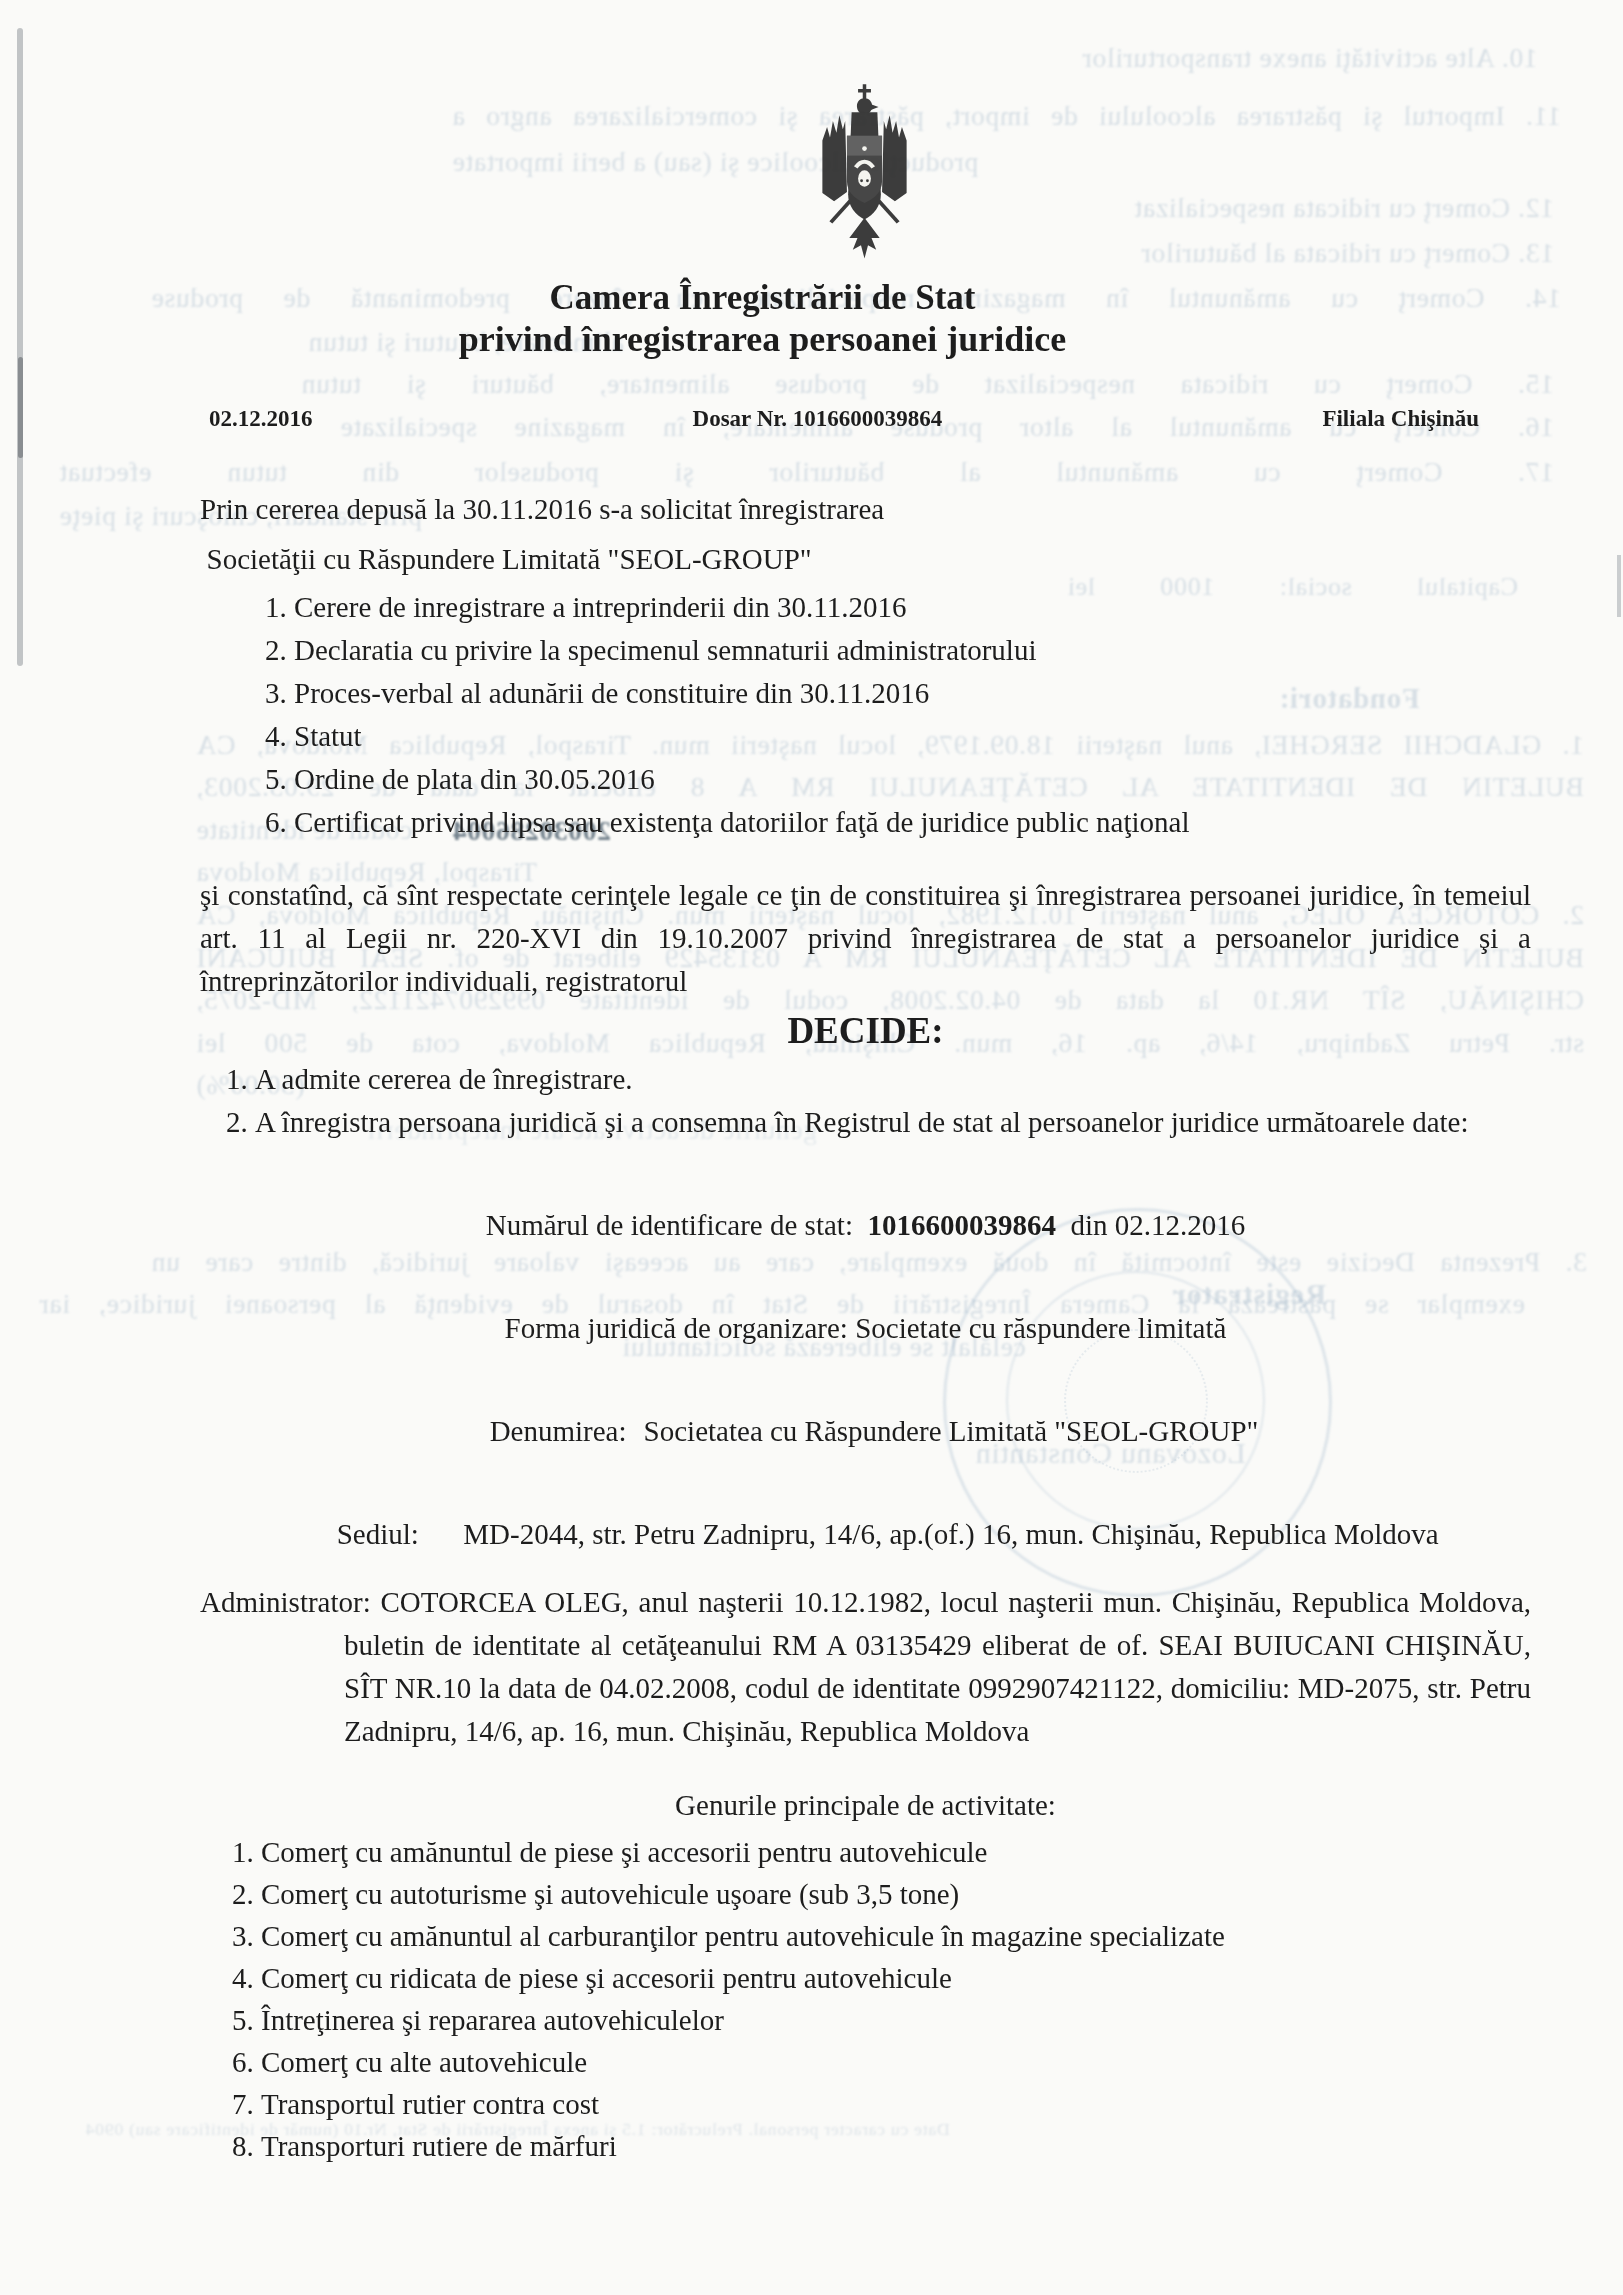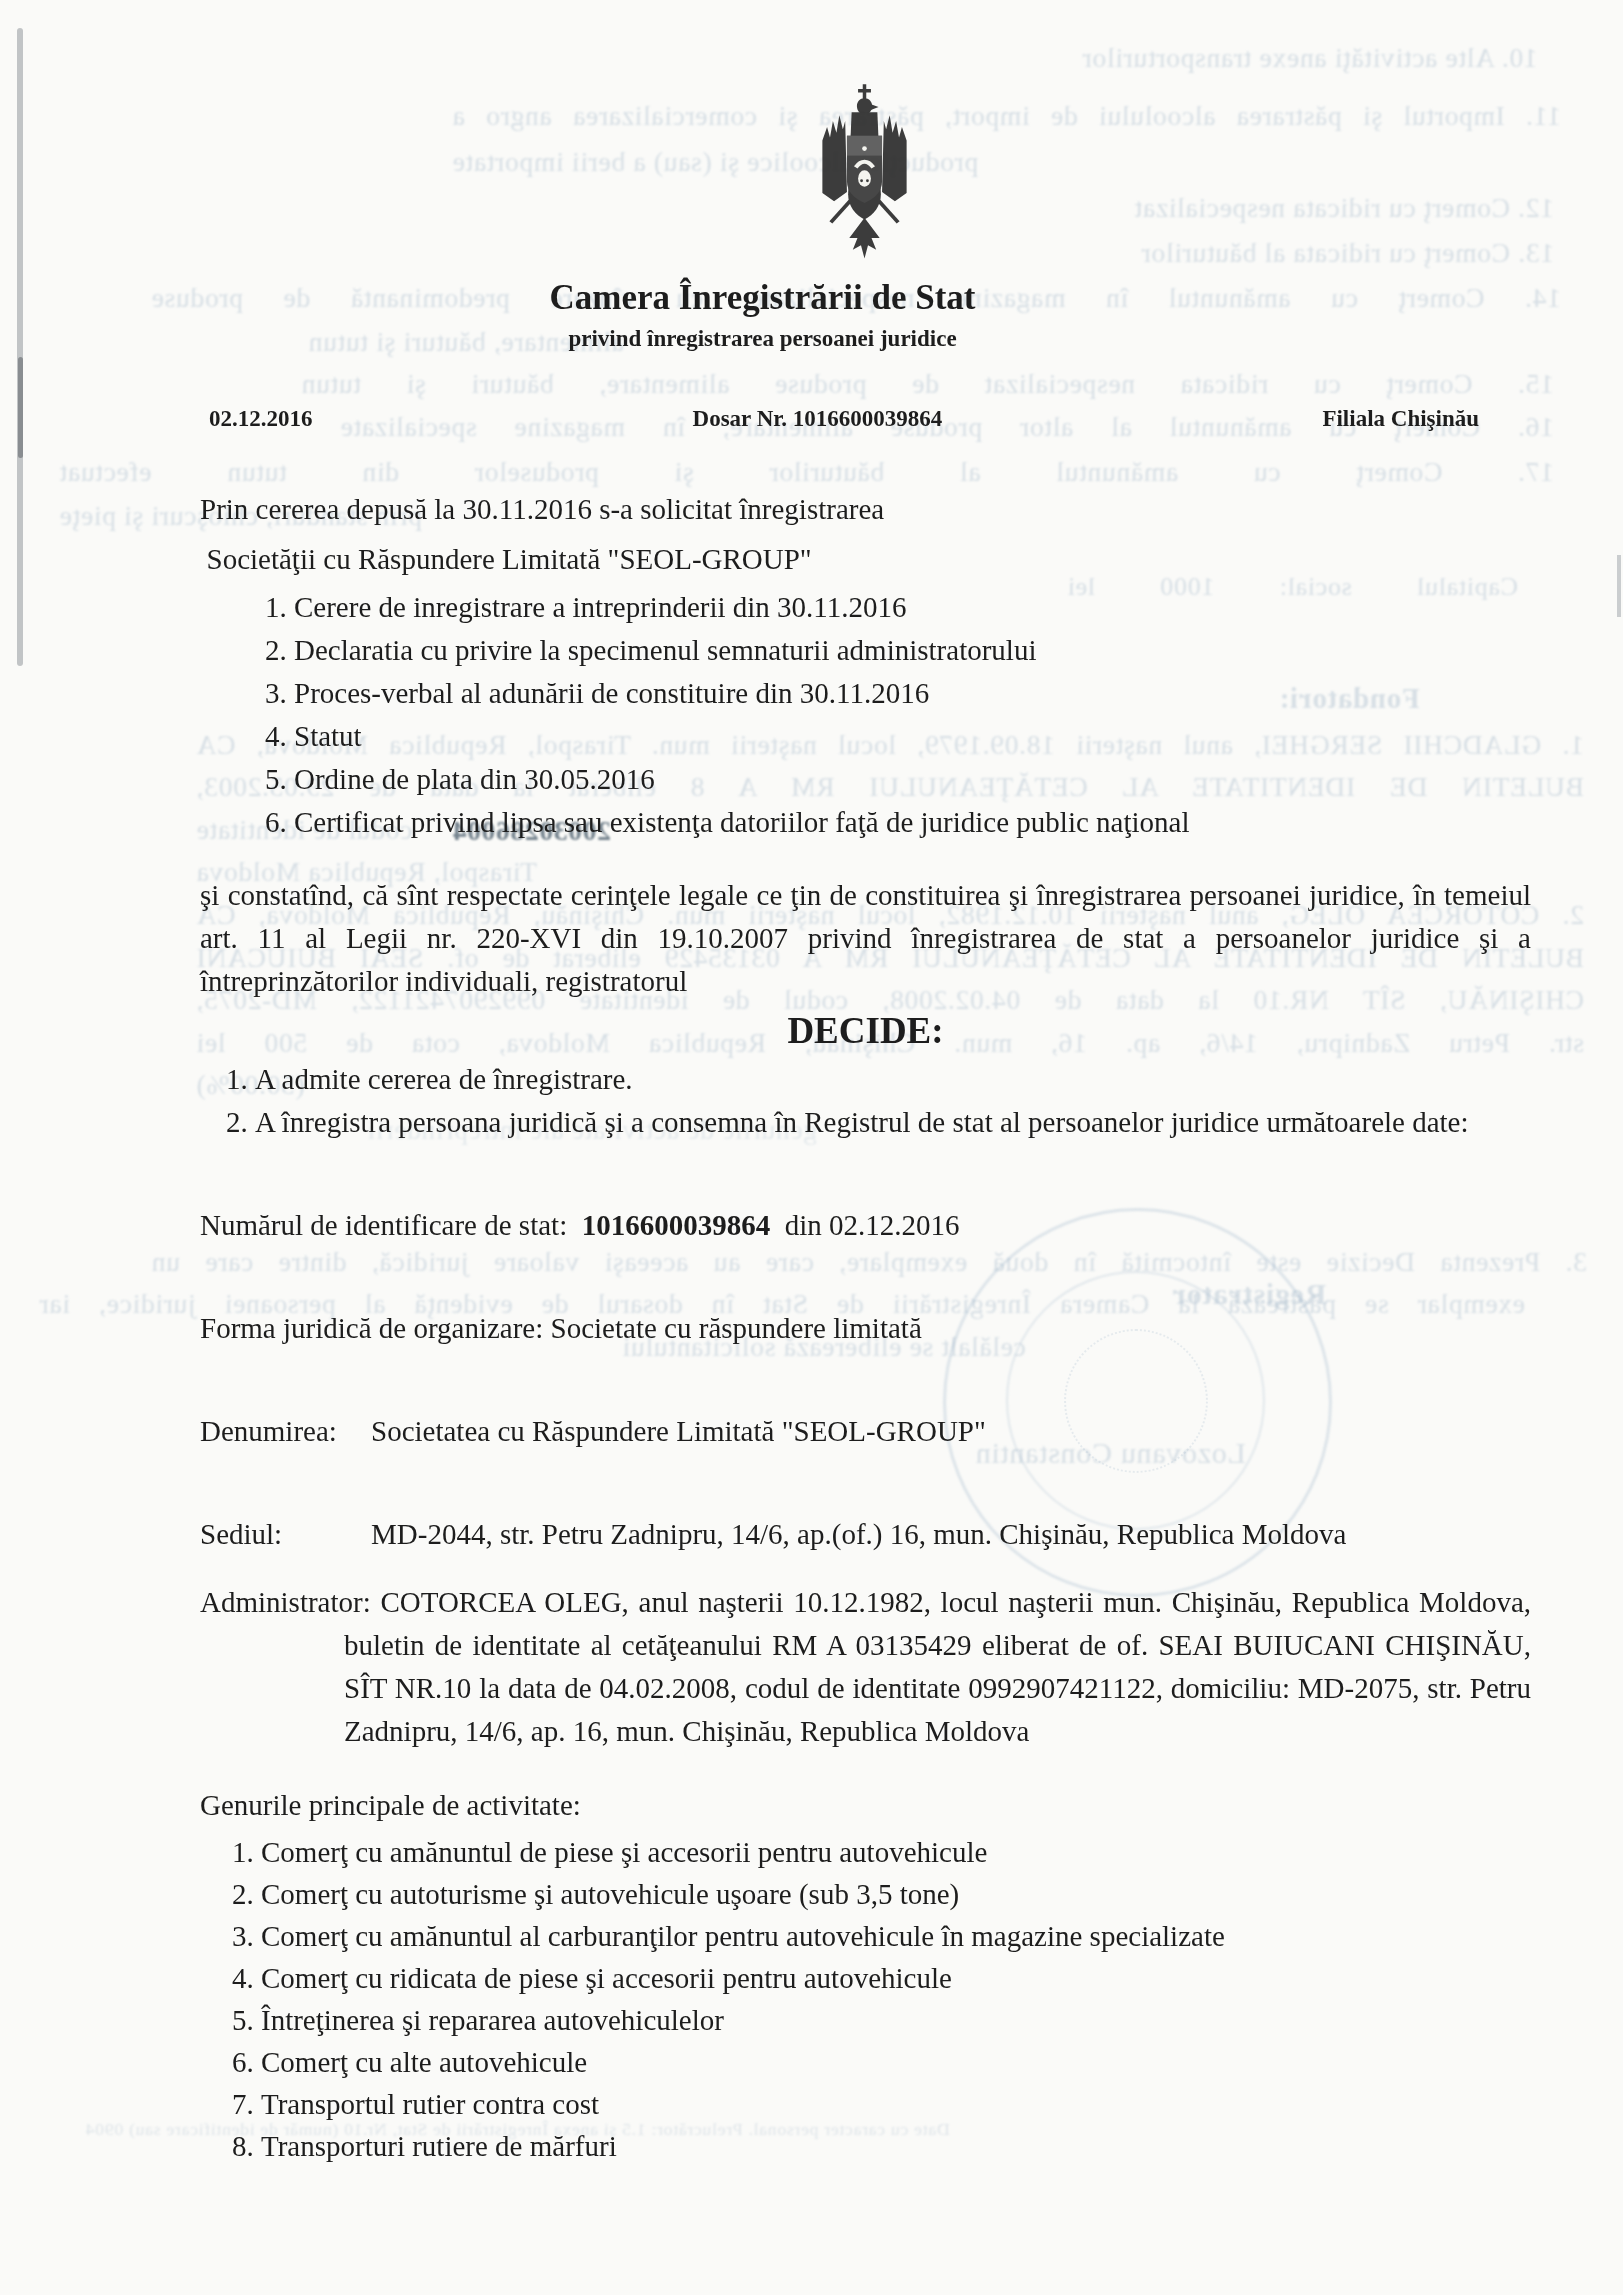--- a/index.html
+++ b/index.html
@@ -32,38 +32,38 @@
     opacity:.55;border-radius:2.6px;filter:blur(0.7px);z-index:2;}
   .edge-r{position:absolute;right:2px;top:555px;width:3.9px;height:62px;background:#9aa0a5;
     opacity:.5;z-index:2;}
   
   .arms{position:absolute;left:806px;top:72px;width:117px;height:200px;opacity:.93;z-index:3;}
   
   .front{position:relative;z-index:4;}
   .header{padding-top:278px;width:1525px;text-align:center;}
   .org{font-size:35px;font-weight:bold;line-height:39px;}
   .title{font-size:44px;font-weight:bold;line-height:50px;margin-top:56px;letter-spacing:0.7px;}
-  .subtitle{font-size:23px;font-weight:bold;line-height:38px;margin-top:2.6px;}
+  .subtitle{font-size:36px;font-weight:bold;line-height:38px;margin-top:2.6px;}
   .meta{display:flex;justify-content:space-between;align-items:baseline;
     padding:0 144px 0 209px;margin-top:39px;font-weight:bold;font-size:23px;}
   .meta .mid{flex:1;text-align:center;}
   .content{margin:46px 88px 0 196px;}
   .content p{margin:4px;}
   .intro1{line-height:46px;}
   .intro2{line-height:46px;padding-left:6.5px;}
   .examined-h{margin-top:34px !important;}
   ol{margin:0;}
   ol.examined{padding-left:98px;line-height:43px;}
   ol.decide-list{padding-left:59px;line-height:43px;text-align:justify;}
   ol.activities{padding-left:65px;line-height:42px;}
   .finding{margin-top:30px !important;text-align:justify;line-height:43px;}
   .decide-head{margin-top:5.2px !important;margin-right:196px;text-align:center;
     font-size:37px;font-weight:bold;line-height:46px;}
   .kv{margin-top:29px !important;}
-  .gap{margin-top:60px !important;}
+  .gap{margin-top:60px !important;text-align:center;}
   .lbl{display:inline-block;min-width:171px;}
   .admin{margin-top:25px !important;padding-left:144px;text-indent:-144px;
     text-align:justify;line-height:43px;}
   .genuri-h{margin-top:31px !important;}
 </style>
 </head>
 <body>
 
 <div class="page">
 

